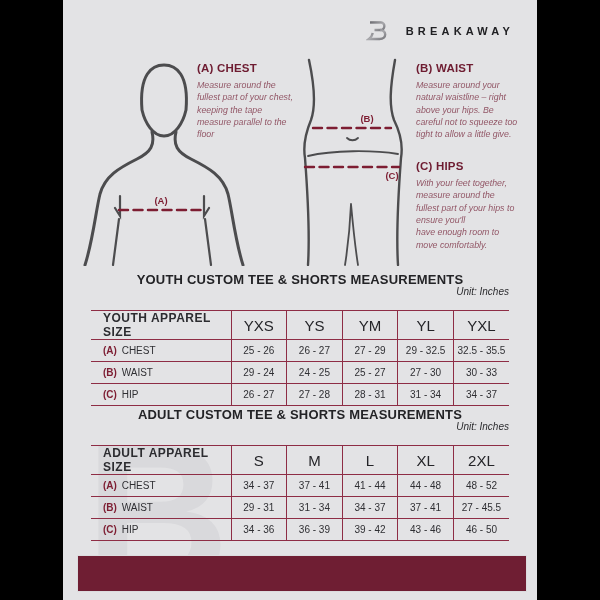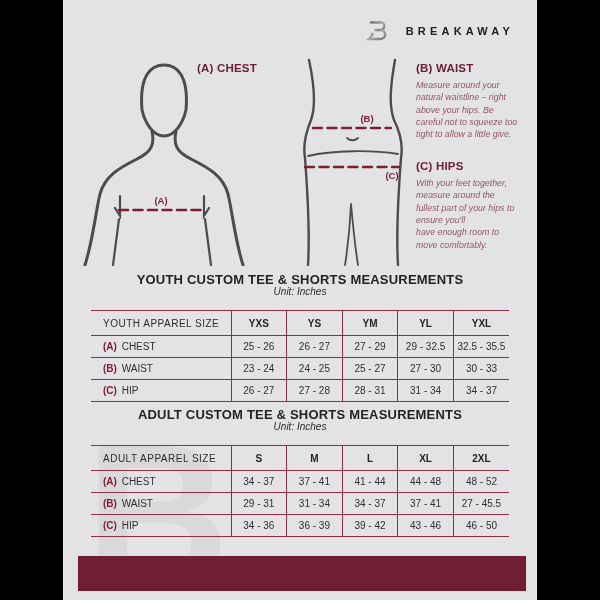--- a/index.html
+++ b/index.html
@@ -25,28 +25,28 @@
   .text-hips  { position:absolute; left:353px; top:160px; width:103px; z-index:2; }
   .m-heading { font-size:11.5px; font-weight:bold; color:#6e1c31; letter-spacing:0.2px; }
   .m-desc { margin-top:5px; font-size:8.8px; font-style:italic; color:#925666;
             line-height:1.4; white-space:pre-line; }
 
   
   .section-youth { position:absolute; left:28px; top:273px; width:418px; z-index:1; }
   .section-adult { position:absolute; left:28px; top:408px; width:418px; z-index:1; }
   .tbl-title { text-align:center; font-weight:bold; font-size:13px; color:#232326;
                letter-spacing:0.2px; line-height:13px; }
-  .tbl-unit  { text-align:center; font-style:italic; font-size:10px; color:#2c2c2f; line-height:12px; }
+  .tbl-unit  { text-align:right; font-style:italic; font-size:10px; color:#2c2c2f; line-height:12px; }
   table { border-collapse:collapse; width:100%; table-layout:fixed; margin-top:12px; }
   col.c-lab { width:33.5%; }
   th, td { border:1px solid #8e2d45; height:21px; font-size:10px; color:#2f2f33;
            text-align:center; padding:0; }
-  thead th { height:24px; font-size:10px; font-weight:bold; color:#242428; }
+  thead th { height:24px; font-size:15px; font-weight:normal; color:#242428; }
   .lab { text-align:left; padding-left:12px; }
-  thead .lab { font-weight:normal; font-size:10px; letter-spacing:0.5px; color:#2c2c30; }
+  thead .lab { font-weight:bold; font-size:12px; letter-spacing:0.5px; color:#2c2c30; }
   .key { color:#7d1d32; font-weight:bold; }
   .rowlab { font-weight:normal; margin-left:2px; }
   tr th:first-child, tr td:first-child { border-left:none; }
   tr th:last-child,  tr td:last-child  { border-right:none; }
 
   
   .watermark { position:absolute; left:22px; top:415px; font-size:200px; font-weight:bold;
                color:#d9d9dc; line-height:1; z-index:0; }
   .footer-bar { position:absolute; left:14px; top:555px; width:450px; height:37px;
                 background:#6f1e33; border:1px solid #dcdcde; box-sizing:border-box; z-index:2; }
@@ -91,20 +91,21 @@
       <path d="M5 98 C 30 92 70 92 95 96" stroke="#4c4c4e" stroke-width="1.8"></path>
       <path d="M48 146 C 47 168 45 188 42 207 M48 146 C 50 168 52 188 55 207" stroke="#4c4c4e" stroke-width="1.8"></path>
       <line x1="10" y1="70" x2="88" y2="70" stroke="#7d1d32" stroke-width="2.4" stroke-dasharray="9 5.5"></line>
       <line x1="2" y1="109" x2="96" y2="109" stroke="#7d1d32" stroke-width="2.4" stroke-dasharray="9 5.5"></line>
       <text x="64" y="64" text-anchor="middle" font-size="9.5" font-weight="bold" fill="#7d1d32">(B)</text>
       <text x="89" y="121" text-anchor="middle" font-size="9.5" font-weight="bold" fill="#7d1d32">(C)</text>
     </svg>
 
     <div class="text-chest">
       <div class="m-heading">(A) CHEST</div>
+      <div class="m-desc">Measure around the fullest part of your chest, keeping the tape measure parallel to the floor</div>
     </div>
     <div class="text-waist">
       <div class="m-heading">(B) WAIST</div>
       <div class="m-desc">Measure around your natural waistline – right above your hips. Be careful not to squeeze too tight to allow a little give.</div>
     </div>
     <div class="text-hips">
       <div class="m-heading">(C) HIPS</div>
       <div class="m-desc">With your feet together, measure around the fullest part of your hips to ensure you'll
 have enough room to move comfortably.</div>
     </div>
@@ -135,21 +136,21 @@
           <tr>
             <td class="lab"><span class="key">(A)</span> <span class="rowlab">CHEST</span></td>
             <td>25 - 26</td>
             <td>26 - 27</td>
             <td>27 - 29</td>
             <td>29 - 32.5</td>
             <td>32.5 - 35.5</td>
           </tr>
           <tr>
             <td class="lab"><span class="key">(B)</span> <span class="rowlab">WAIST</span></td>
-            <td>23 - 24</td>
+            <td>29 - 24</td>
             <td>24 - 25</td>
             <td>25 - 27</td>
             <td>27 - 30</td>
             <td>30 - 33</td>
           </tr>
           <tr>
             <td class="lab"><span class="key">(C)</span> <span class="rowlab">HIP</span></td>
             <td>26 - 27</td>
             <td>27 - 28</td>
             <td>28 - 31</td>

